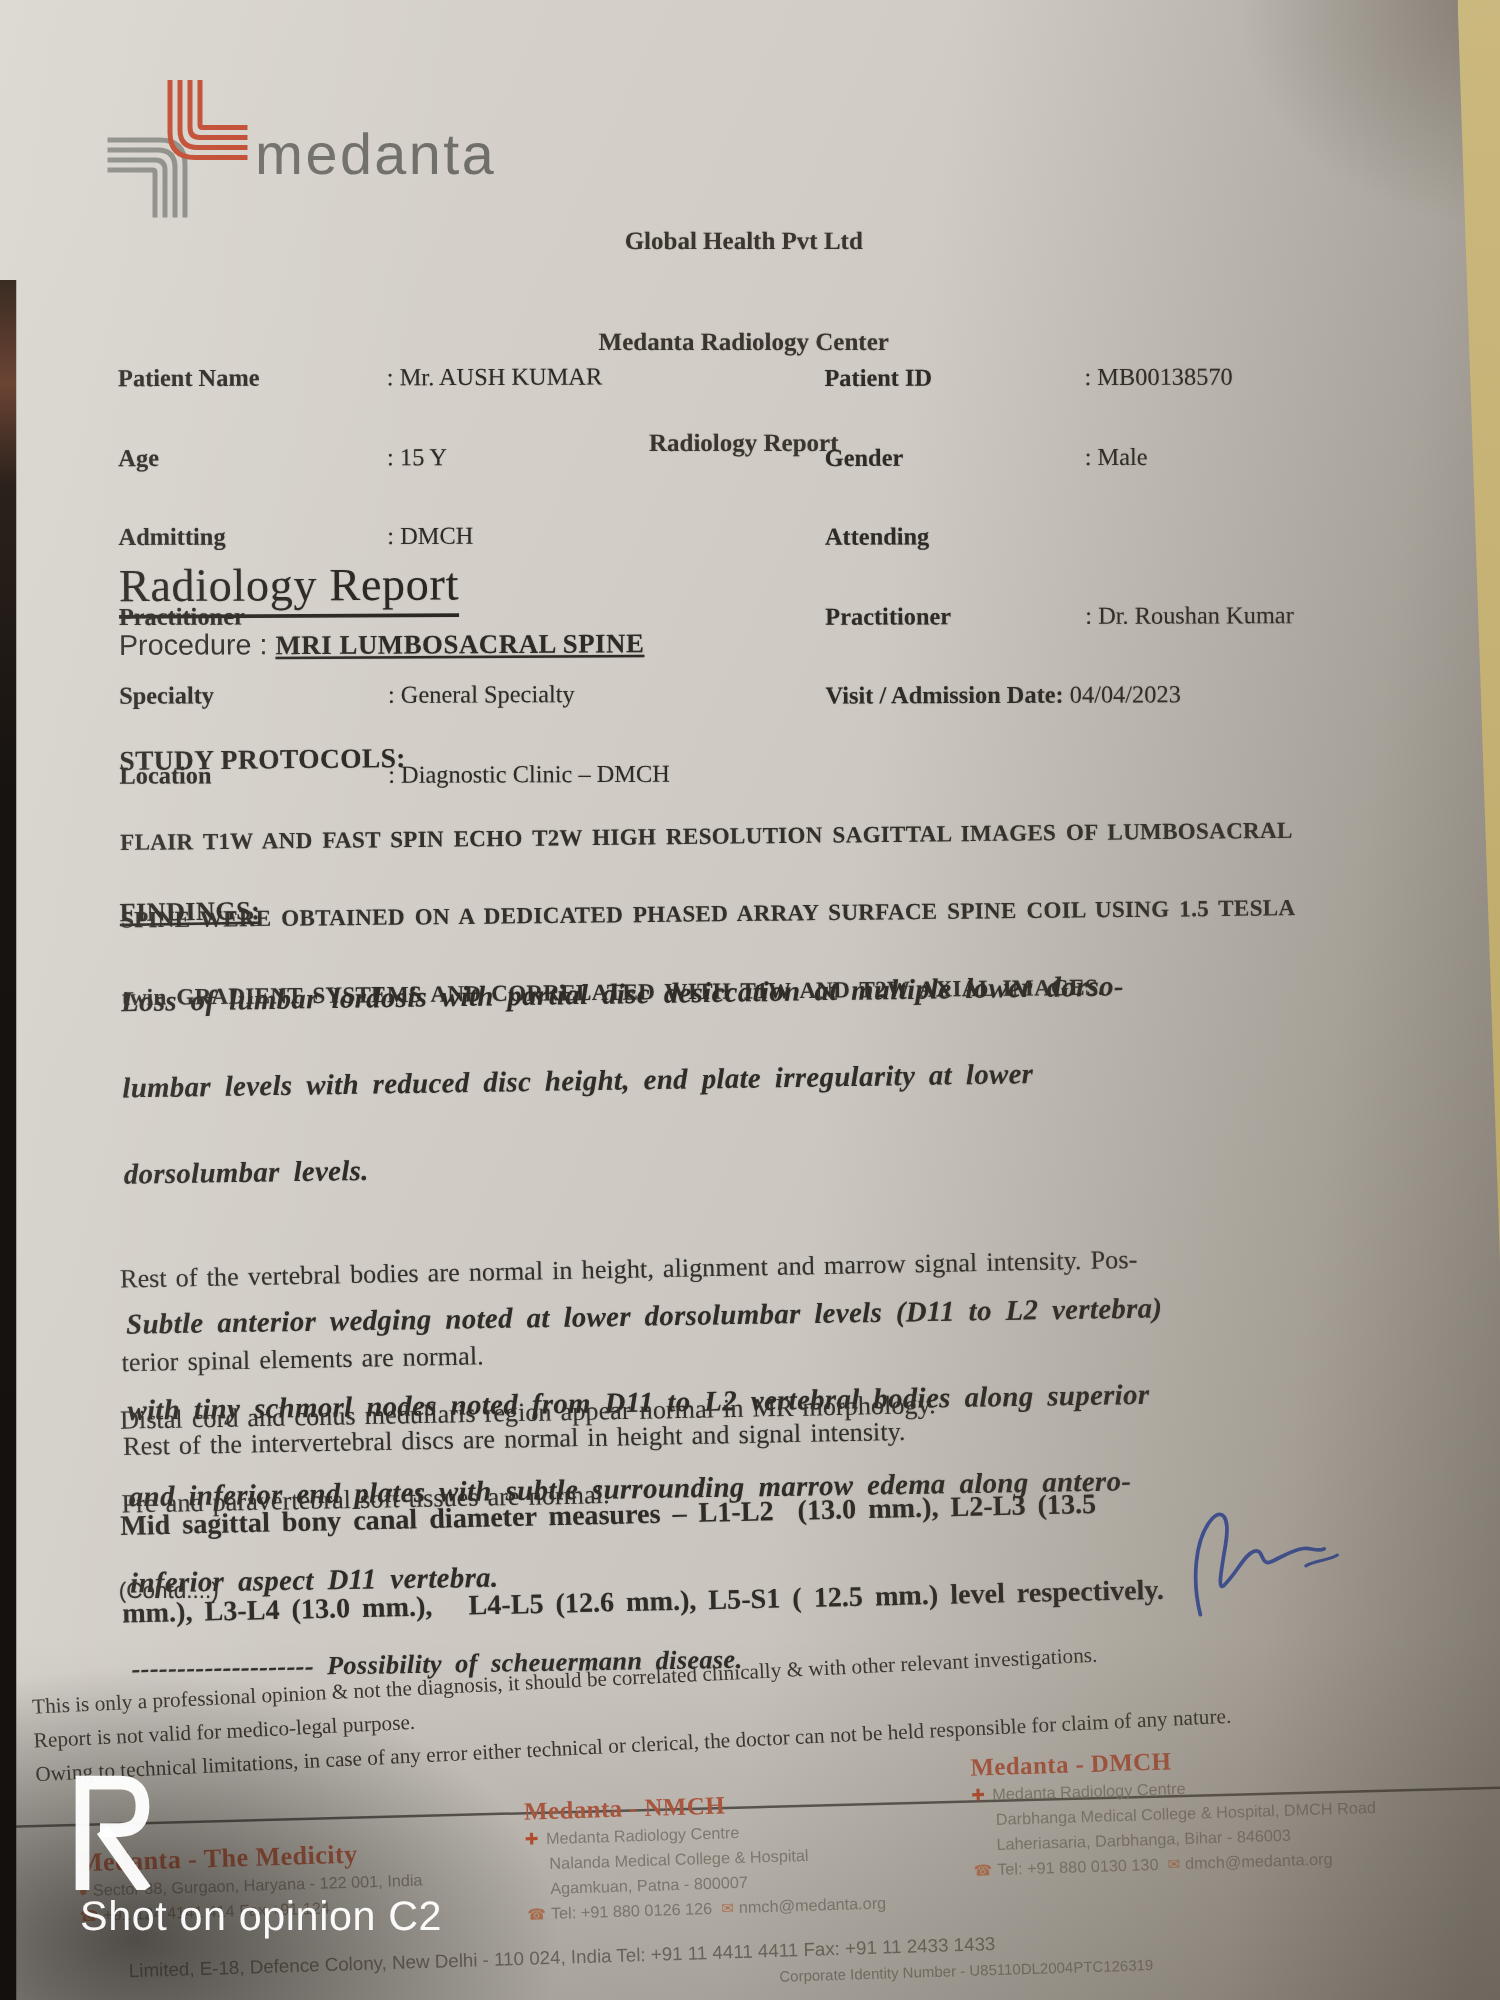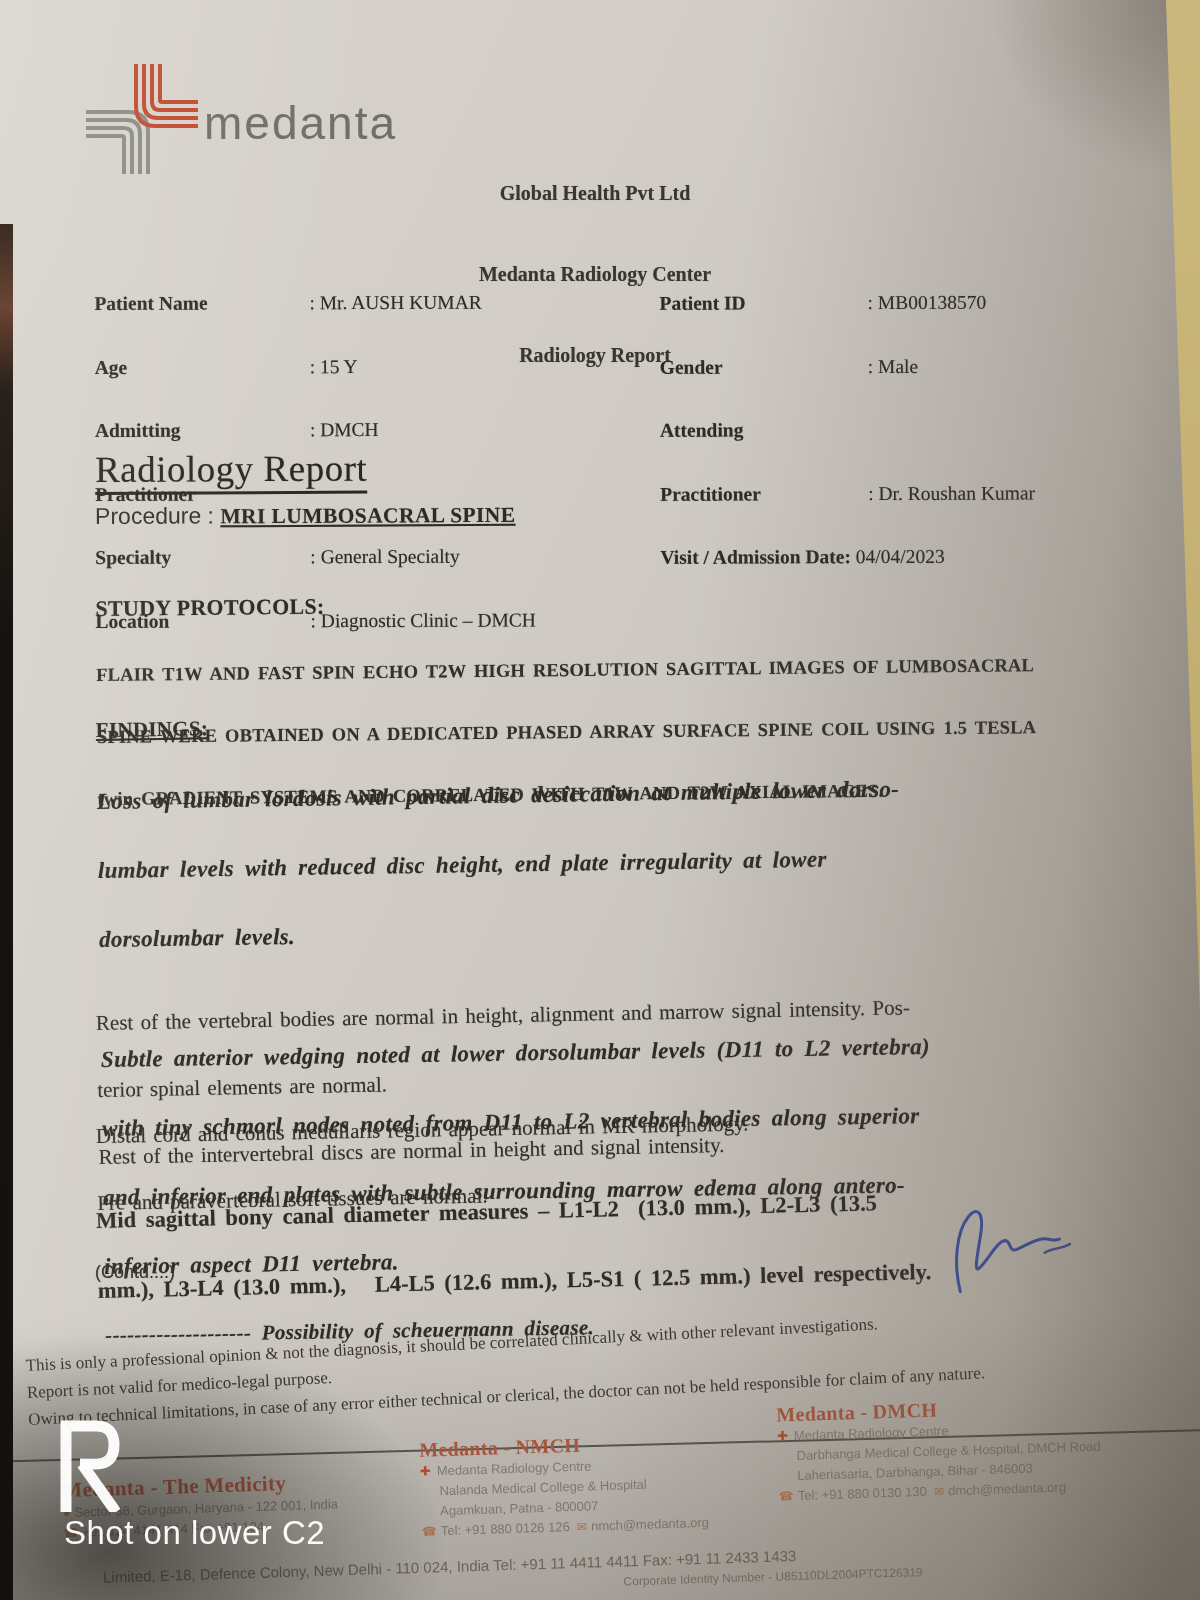--- a/index.html
+++ b/index.html
@@ -196,15 +196,15 @@
   <div class="edge-tan"></div>
 
   <div class="abs watermark" style="left:56px;top:1420px;">
     <svg width="66" height="92" viewBox="0 0 66 92">
       <g fill="none" stroke="rgba(255,255,255,0.96)" stroke-width="11">
         <path d="M10,92 V6 H40 Q58,6 58,25 Q58,44 40,44 H24"></path>
         <path d="M26,44 L60,92"></path>
       </g>
     </svg>
   </div>
-  <div class="abs watermark shot-text" style="left:64px;top:1514px;">Shot on lower C2</div>
+  <div class="abs watermark shot-text" style="left:64px;top:1514px;">Shot on opinion C2</div>
 
 </div>
 
 </body></html>

